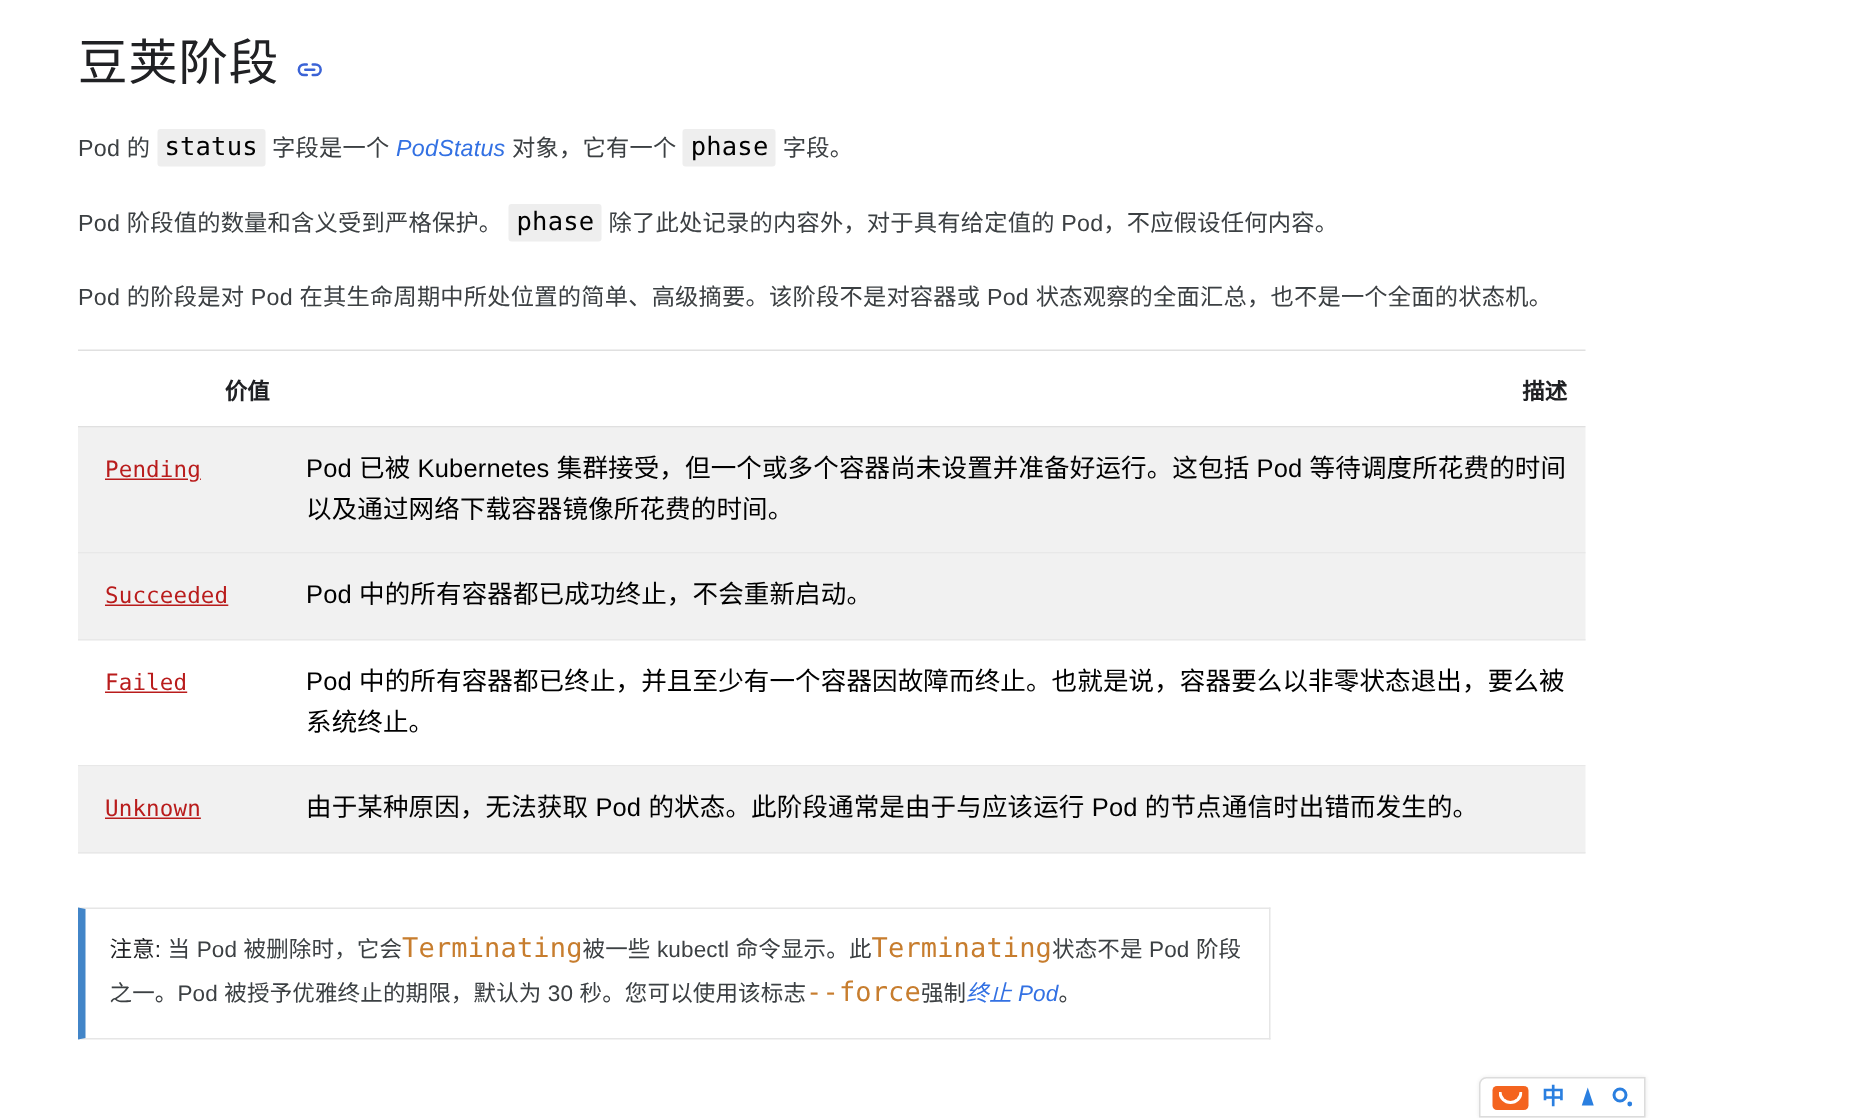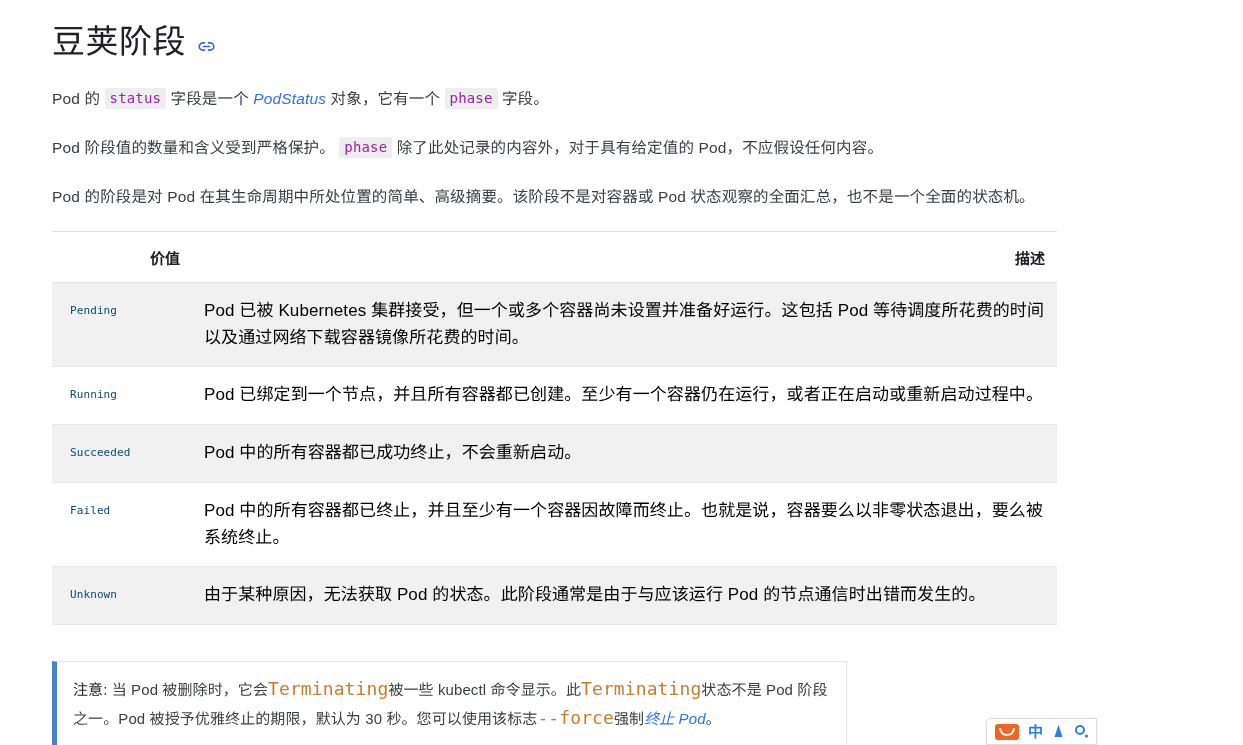--- a/index.html
+++ b/index.html
@@ -63,23 +63,23 @@
     font-size: 15.5px;
     line-height: 29px;
     margin: 0 0 20px 0;
     color: #3c4043;
     letter-spacing: .15px;
   }
   p.para.tight { margin-bottom: 18px; }
 
   code.chip {
     font-family: "DejaVu Sans Mono", "Liberation Mono", monospace;
-    font-size: 14px;
+    font-size: 17px;
     background: #eeeeee;
-    color: #a21caf;
+    color: #000000;
     padding: 2px 5px 3px 5px;
     border-radius: 2px;
     white-space: nowrap;
     vertical-align: 1px;
   }
   a.link {
     color: #3371e3;
     text-decoration: none;
     font-style: italic;
   }
@@ -111,24 +111,25 @@
     padding: 14px 12px 15px 12px;
     border-bottom: 1px solid #e8e8e8;
     vertical-align: top;
     letter-spacing: .1px;
   }
   table.phases td.cell-value {
     width: 110px;
     padding-left: 18px;
     padding-right: 4px;
     font-family: "DejaVu Sans Mono", "Liberation Mono", monospace;
-    font-size: 11px;
+    font-size: 15px;
     line-height: 28px;
-    color: #0c4a6e;
+    color: #b91c1c;
     word-break: break-all;
+    text-decoration: underline;
   }
   table.phases tr.stripe td { background: #f1f1f1; }
   table.phases tr.plain  td { background: #ffffff; }
 
   
   .note {
     margin: 36px 0 0 0;
     width: 795px;
     border: 1px solid #e6e6e6;
     border-left: 5px solid #4285c8;
@@ -227,24 +228,20 @@
       <thead>
         <tr>
           <th class="col-value">价值</th>
           <th class="col-desc">描述</th>
         </tr>
       </thead>
       <tbody>
         <tr class="stripe">
           <td class="cell-value">Pending</td>
           <td class="cell-desc">Pod 已被 Kubernetes 集群接受，但一个或多个容器尚未设置并准备好运行。这包括 Pod 等待调度所花费的时间以及通过网络下载容器镜像所花费的时间。</td>
-        </tr>
-        <tr class="plain">
-          <td class="cell-value">Running</td>
-          <td class="cell-desc">Pod 已绑定到一个节点，并且所有容器都已创建。至少有一个容器仍在运行，或者正在启动或重新启动过程中。</td>
         </tr>
         <tr class="stripe">
           <td class="cell-value">Succeeded</td>
           <td class="cell-desc">Pod 中的所有容器都已成功终止，不会重新启动。</td>
         </tr>
         <tr class="plain">
           <td class="cell-value">Failed</td>
           <td class="cell-desc">Pod 中的所有容器都已终止，并且至少有一个容器因故障而终止。也就是说，容器要么以非零状态退出，要么被系统终止。</td>
         </tr>
         <tr class="stripe">

